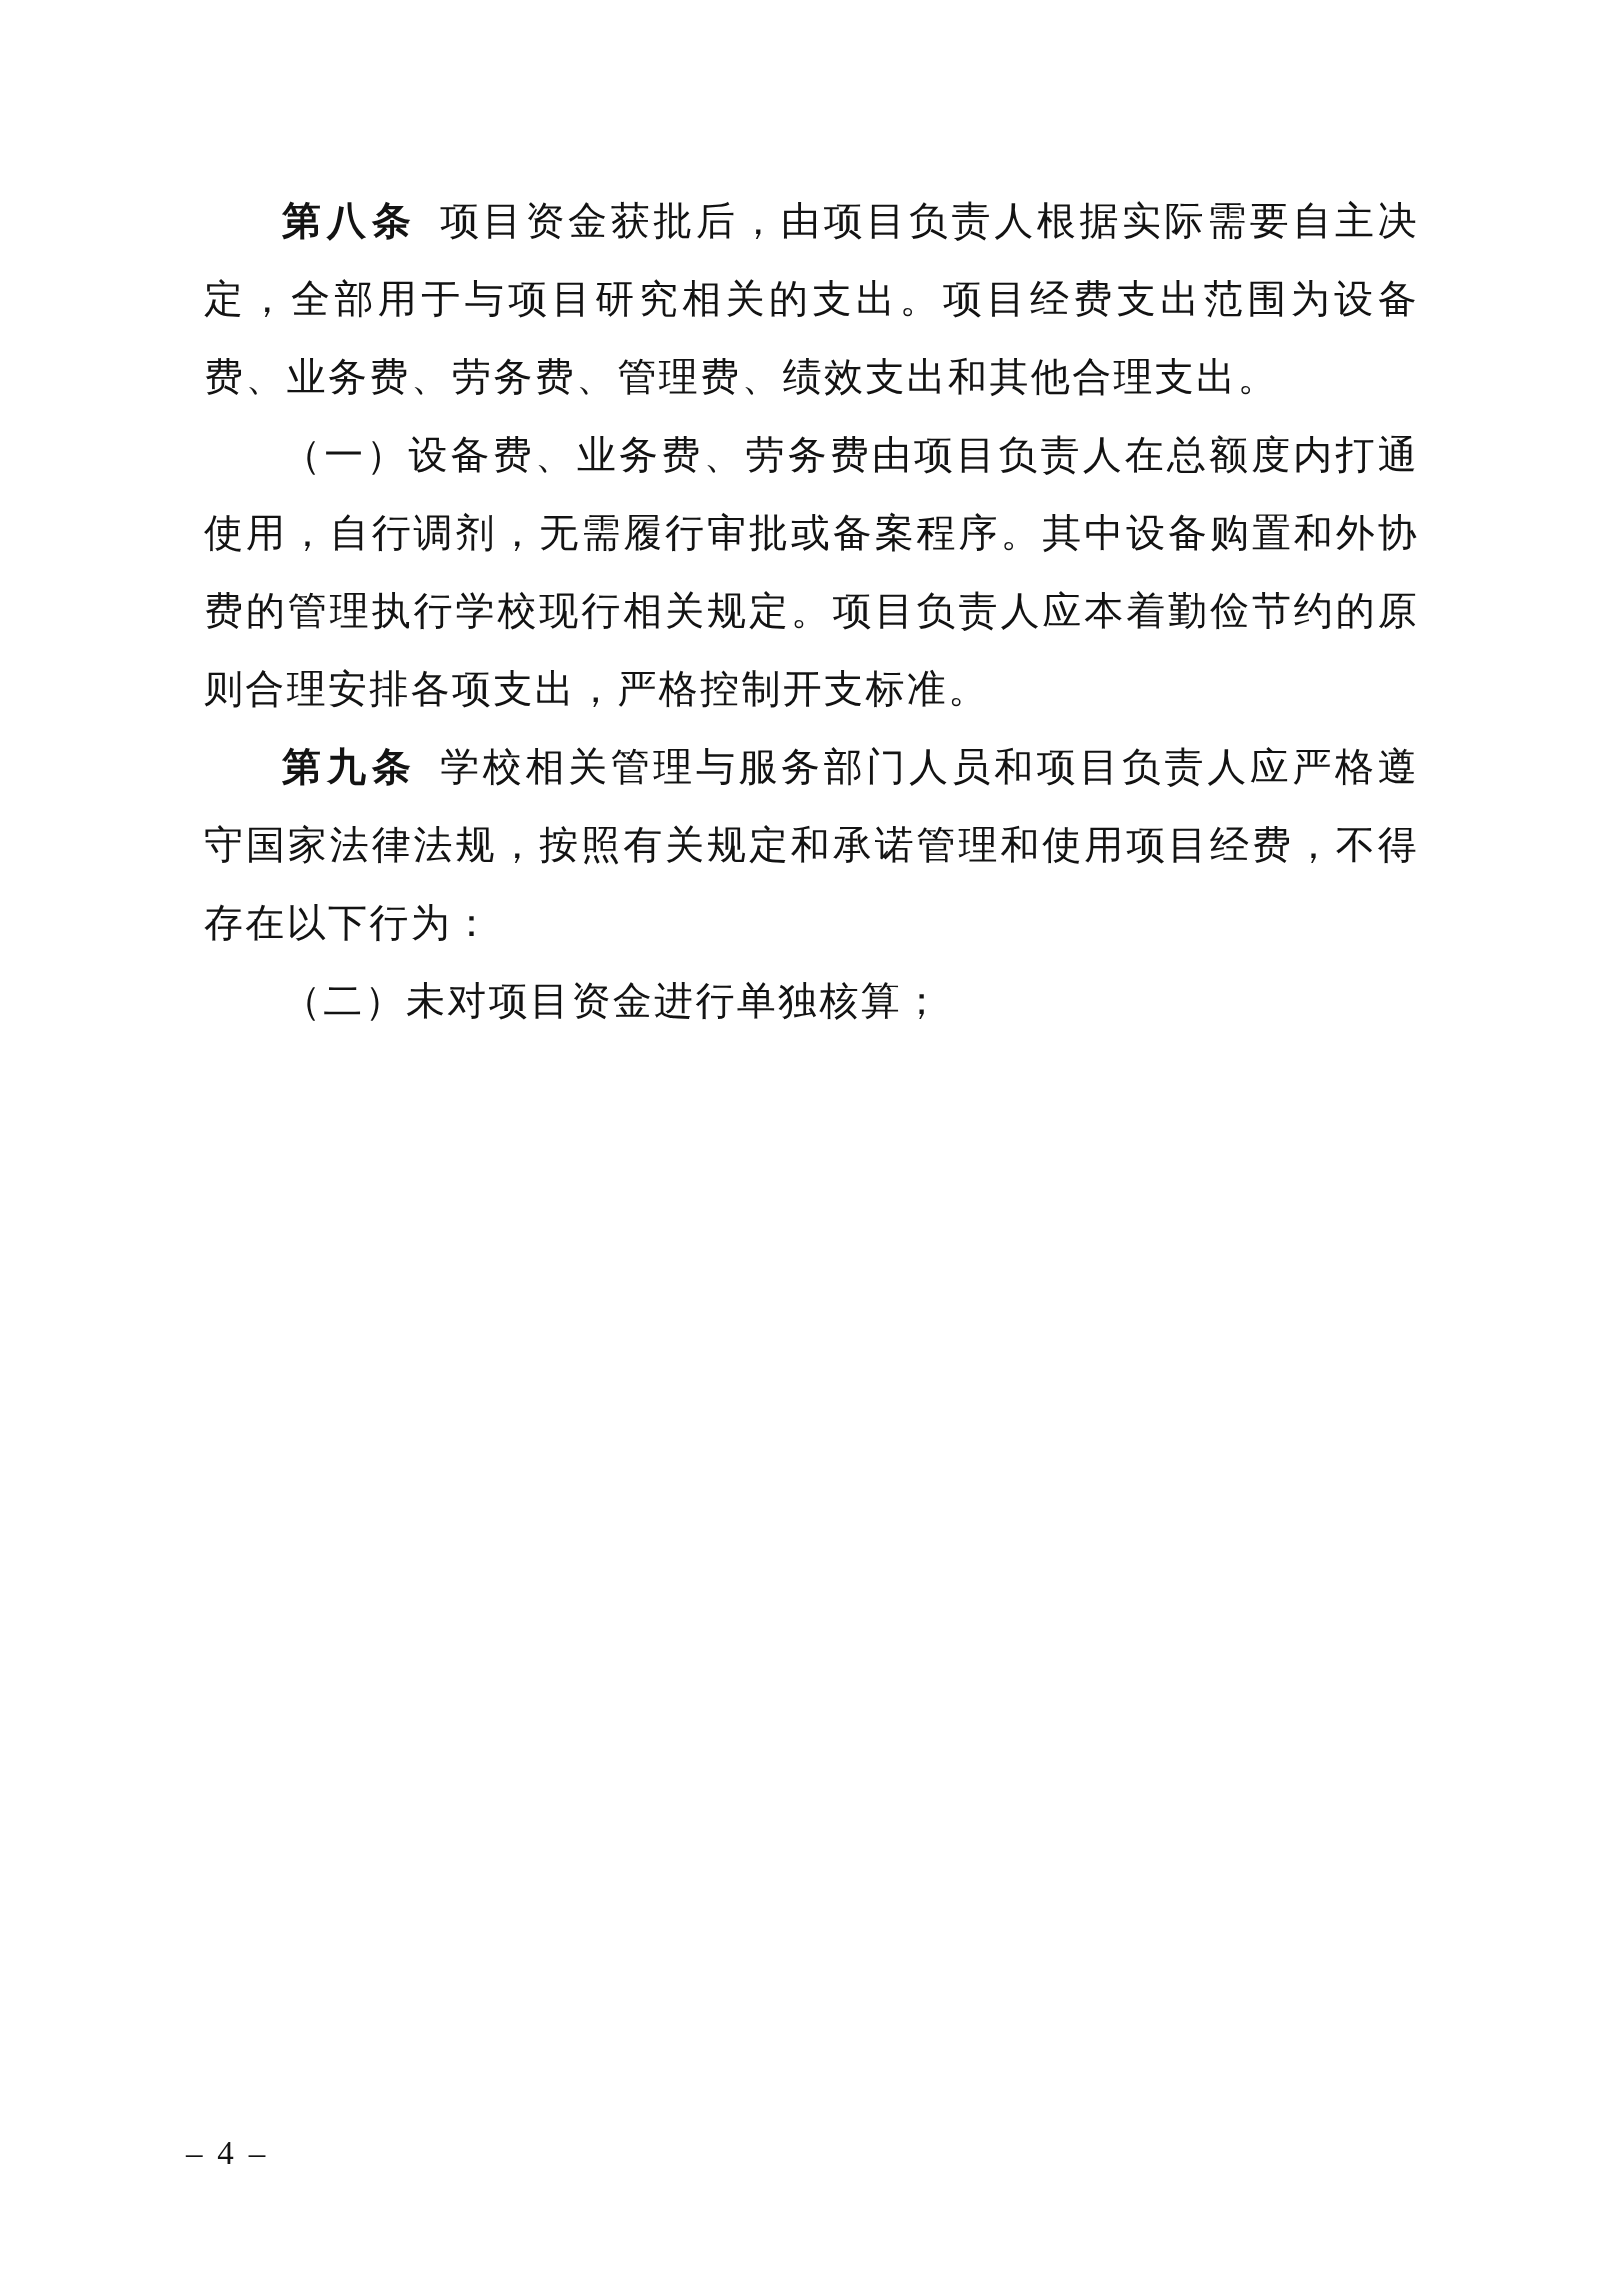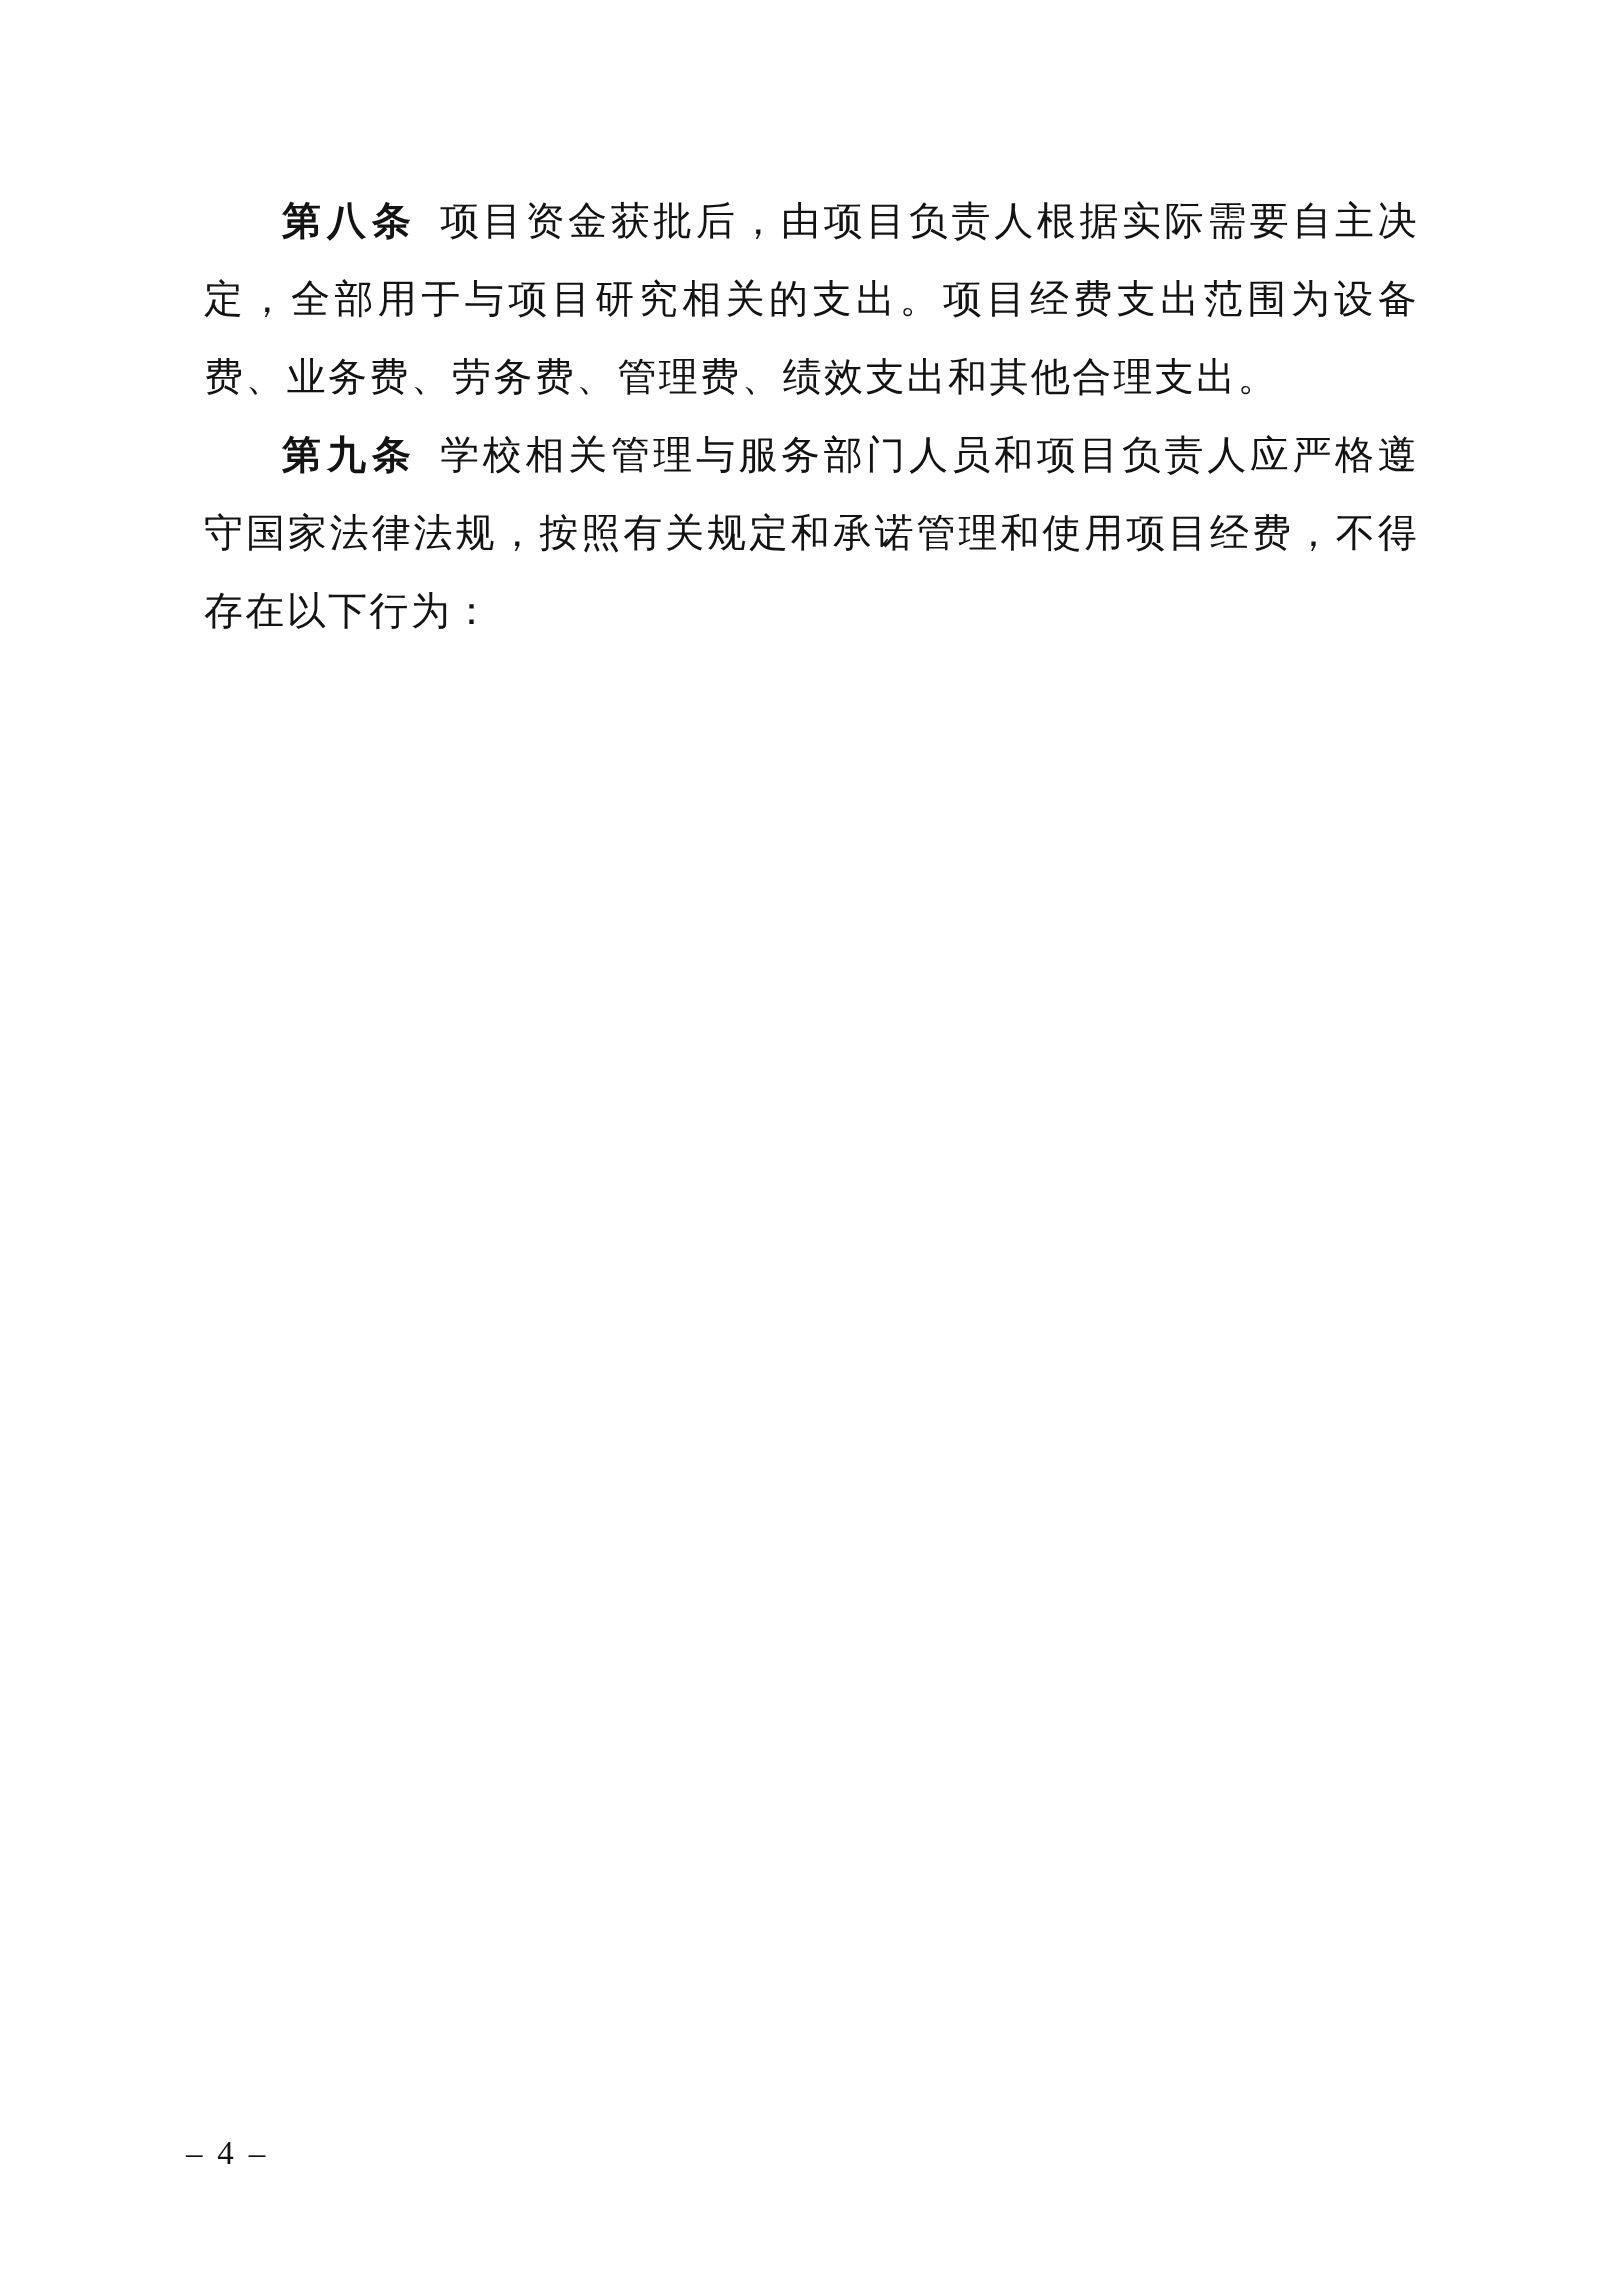--- a/index.html
+++ b/index.html
@@ -56,27 +56,29 @@
 </style>
 </head>
 <body>
 
 <div class="page">
 
   <div class="content">
 
     <p class="para"><span class="lead">第八条</span><span>项目资金获批后，由项目负责人根据实际需要自主决定，全部用于与项目研究相关的支出。项目经费支出范围为设备费、业务费、劳务费、管理费、绩效支出和其他合理支出。</span></p>
 
+    <p class="para"><span>（一）设备费、业务费、劳务费由项目负责人在总额度内打通使用，自行调剂，无需履行审批或备案程序。其中设备购置和外协费的管理执行学校现行相关规定。项目负责人应本着勤俭节约的原则合理安排各项支出，严格控制开支标准。</span></p>
 
 
 
 
     <p class="para"><span class="lead">第九条</span><span>学校相关管理与服务部门人员和项目负责人应严格遵守国家法律法规，按照有关规定和承诺管理和使用项目经费，不得存在以下行为：</span></p>
 
 
+    <p class="para"><span>（二）未对项目资金进行单独核算；</span></p>
 
   </div>
 
   <div class="footer">
     <span class="pagenum">– 4 –</span>
   </div>
 
 </div>
 
 

